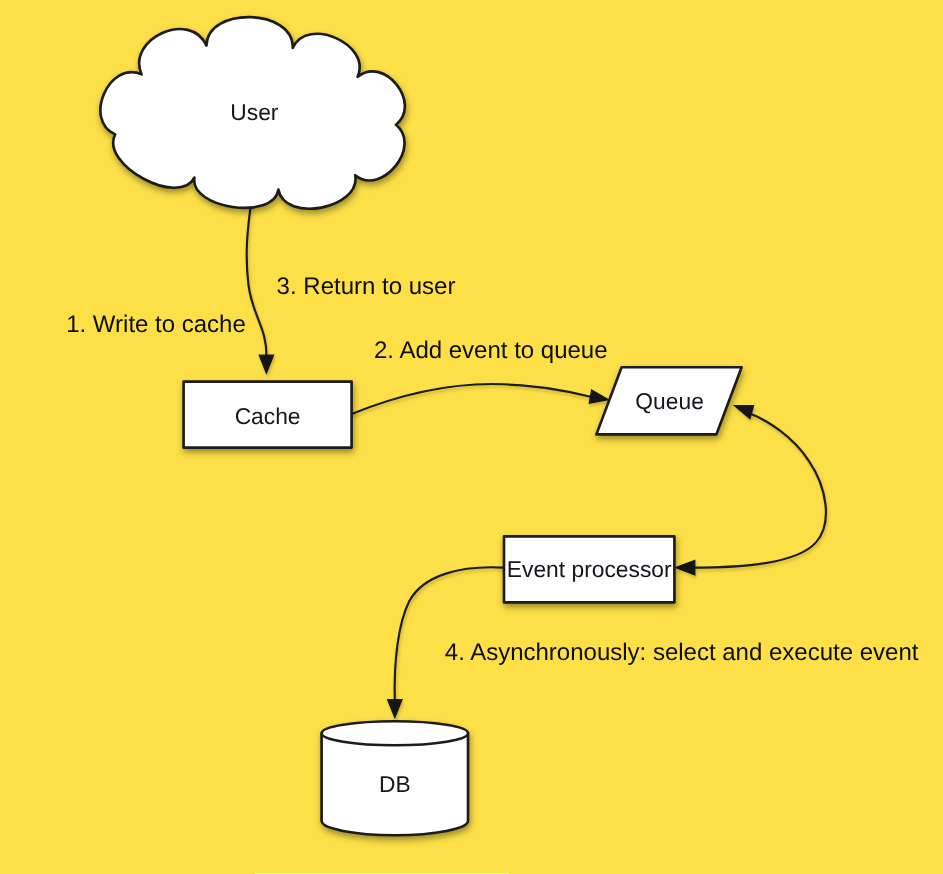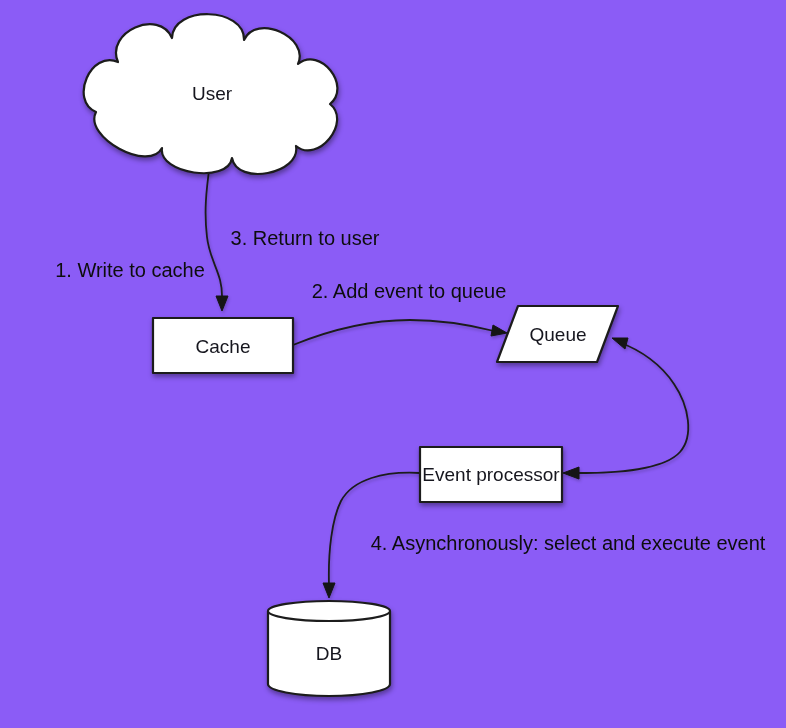--- a/index.html
+++ b/index.html
@@ -8,21 +8,21 @@
     background: #ffffff;
     width: 786px;
     height: 728px;
     overflow: hidden;
     font-family: "Liberation Sans", sans-serif;
   }
   .canvas {
     position: relative;
     width: 786px;
     height: 728px;
-    background: #8b5cf6;
+    background: #fde047;
   }
   svg { display: block; }
   .shape {
     filter: drop-shadow(1px 3px 2.5px rgba(0,0,0,0.38));
   }
   .node {
     fill: #ffffff;
     stroke: #1c1c1c;
     stroke-width: 2.2;
     stroke-linejoin: round;

